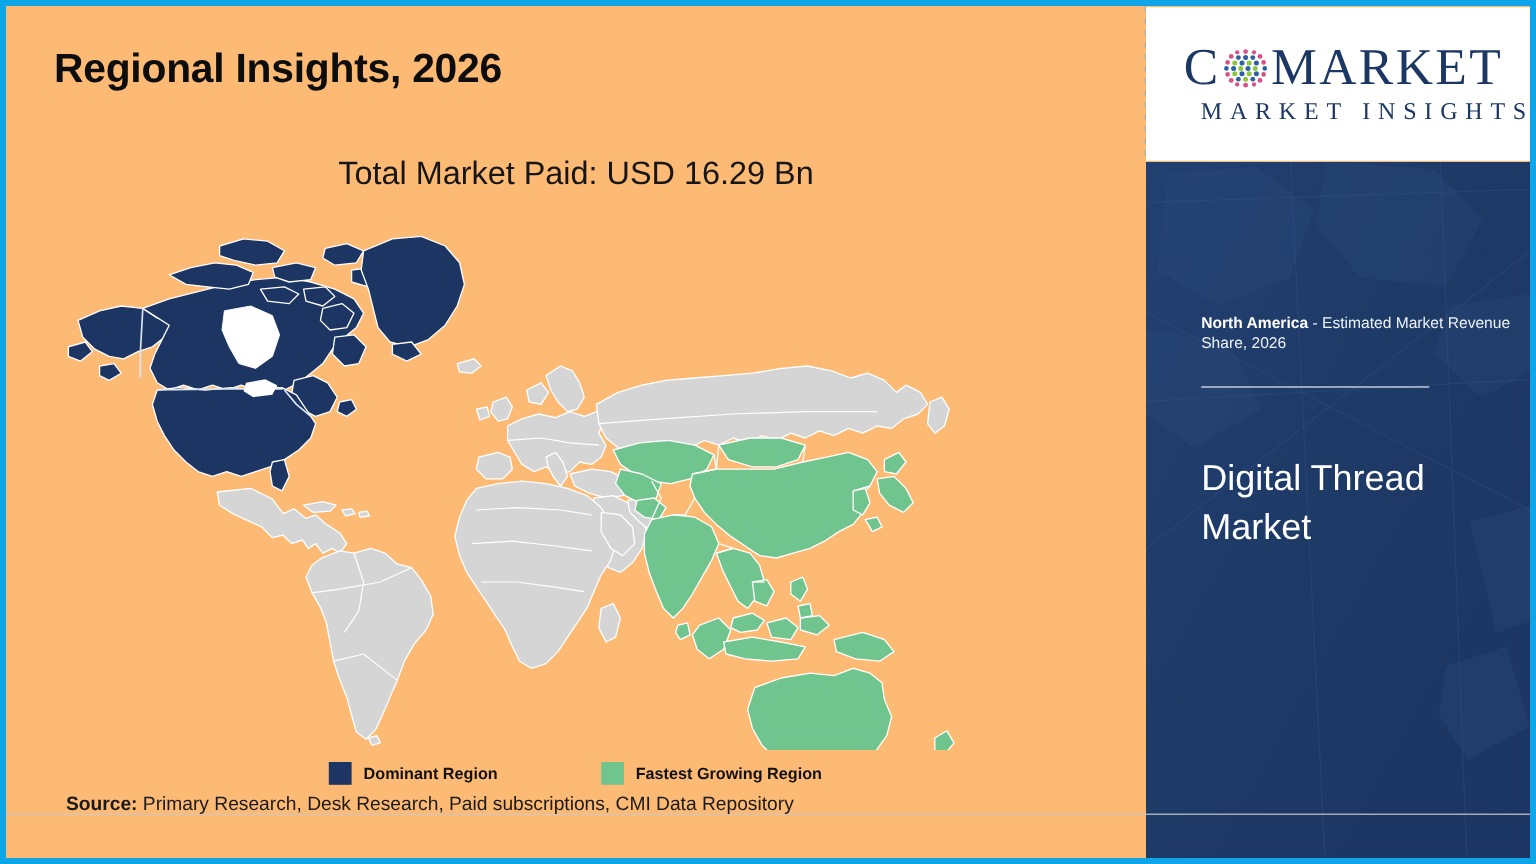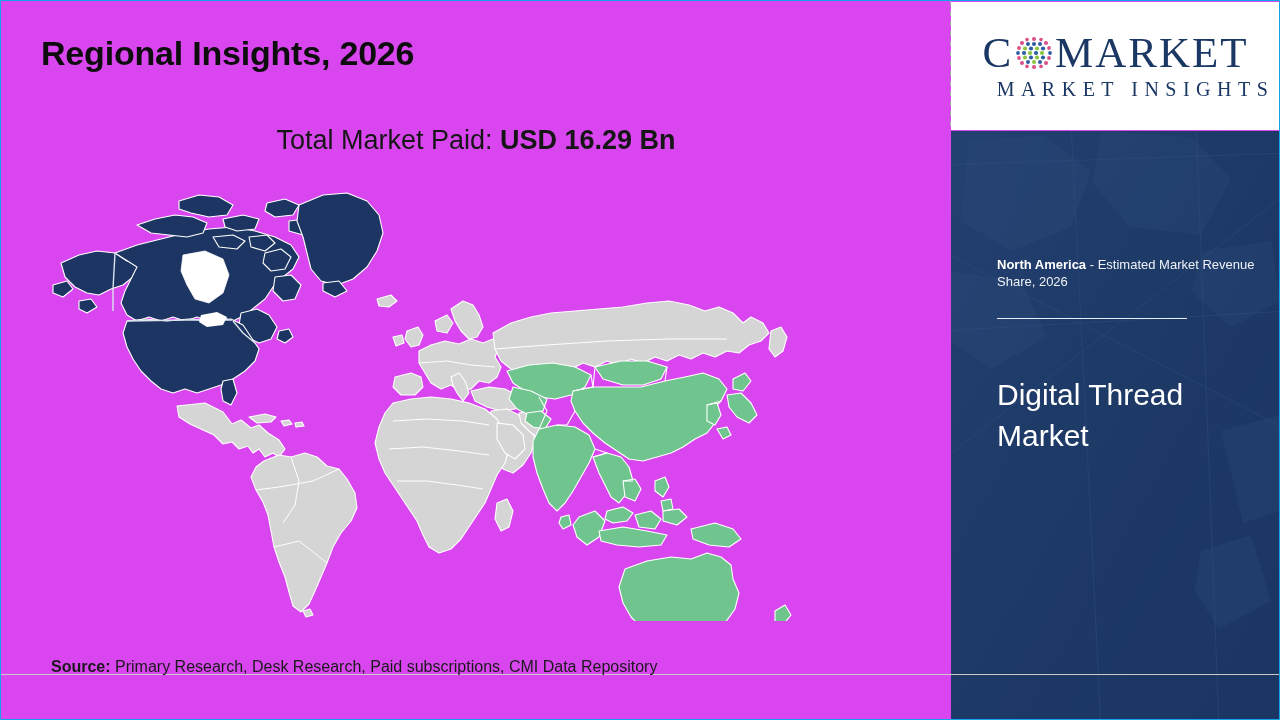--- a/index.html
+++ b/index.html
@@ -5,40 +5,40 @@
   html,body{margin:0;padding:0;}
   body{
     width:1280px;height:720px;overflow:hidden;
     background:#ffffff;
     font-family:"Liberation Sans","DejaVu Sans",sans-serif;
     -webkit-font-smoothing:antialiased;
   }
   #canvas{
     position:relative;width:1280px;height:720px;
     box-sizing:border-box;
-    border:1px solid #0ea5e9;
-    background:#d946ef;
+    border:5px solid #0ea5e9;
+    background:#fdba74;
     overflow:hidden;
   }
 
   
   #left-panel{position:absolute;left:0;top:0;width:949px;height:718px;}
 
   #page-title{
     position:absolute;left:40px;top:33px;
     font-size:34px;font-weight:bold;color:#0d0d0d;
     letter-spacing:-0.2px;white-space:nowrap;
   }
 
   #market-size-line{
     position:absolute;left:40px;top:124px;width:870px;
     text-align:center;font-size:27px;color:#161616;white-space:nowrap;
   }
   #market-size-label{font-weight:400;}
-  #market-size-value{font-weight:bold;margin-top:40px;}
+  #market-size-value{font-weight:normal;margin-top:40px;}
 
   
   #map-wrap{position:absolute;left:26px;top:180px;width:800px;height:440px;}
   #world-map{display:block;width:800px;height:440px;}
 
   
   #legend{
     position:absolute;left:0;top:630px;width:949px;
     display:flex;justify-content:center;align-items:center;gap:86px;
   }
@@ -300,20 +300,30 @@
             <path d="M548 230 L540 244 L530 244"></path>
             <path d="M568 268 L580 272 L566 276"></path>
             <path d="M606 300 L596 300"></path>
             <path d="M694 220 L680 224"></path>
           </g>
 
         </g>
       </svg>
     </div>
 
+    <div id="legend">
+      <div class="legend-item">
+        <span class="legend-swatch" style="background:#1c3563"></span>
+        <span class="legend-label">Dominant Region</span>
+      </div>
+      <div class="legend-item">
+        <span class="legend-swatch" style="background:#70c48e"></span>
+        <span class="legend-label">Fastest Growing Region</span>
+      </div>
+    </div>
   </div>
 
   <div id="panel-divider"></div>
 
   <div id="logo-box">
     <div id="logo-wordmark">
       <span>C</span>
       <svg id="logo-globe" viewBox="0 0 40 40" xmlns="http://www.w3.org/2000/svg">
         <g>
           <circle cx="20" cy="6" r="2.0" fill="#d94f87"></circle>

